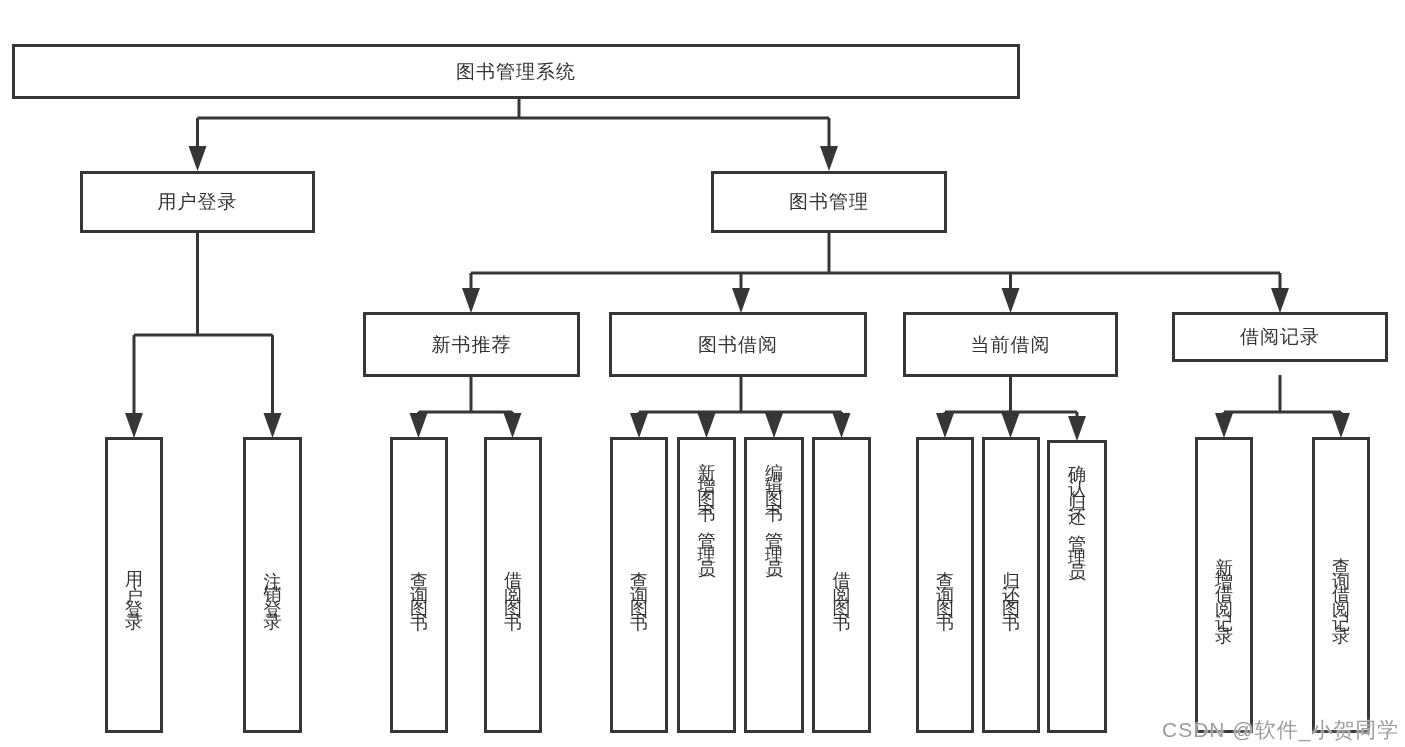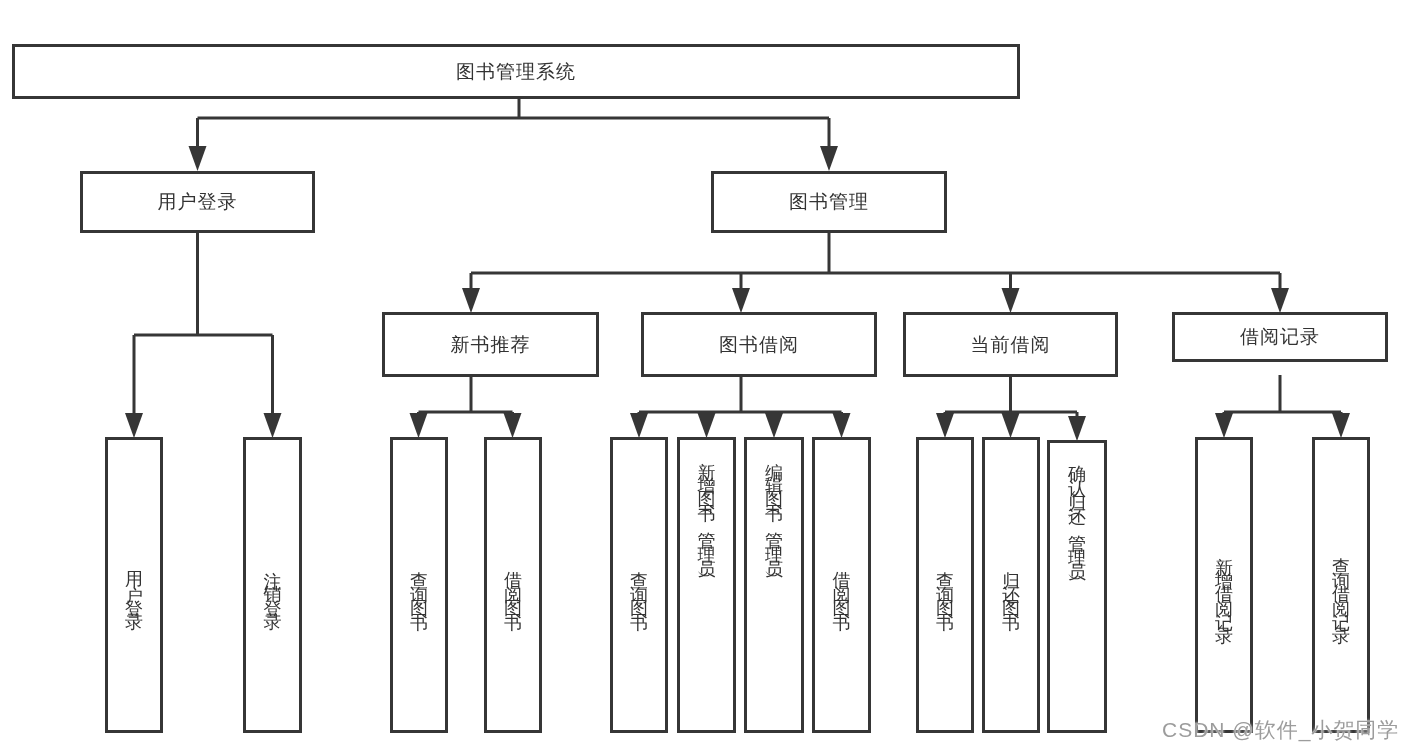--- a/index.html
+++ b/index.html
@@ -53,22 +53,22 @@
     color: var(--text);
     line-height: 1;
   }
   .leaf.topalign { align-items: flex-start; }
   .leaf.topalign .vtext { padding-top: 8px; }
 
   
   #root-box        { left: 12px;   top: 13px;  width: 1008px; height: 55px; margin-top: 31px; }
   #n-user-login    { left: 80px;   top: 171px; width: 235px;  height: 62px; }
   #n-book-mgmt     { left: 711px;  top: 171px; width: 236px;  height: 62px; }
-  #n-new-books     { left: 382px;  top: 312px; width: 217px;  height: 65px; }
-  #n-book-borrow   { left: 641px;  top: 312px; width: 236px;  height: 65px; }
+  #n-new-books     { left: 363px;  top: 312px; width: 217px;  height: 65px; }
+  #n-book-borrow   { left: 609px;  top: 312px; width: 258px;  height: 65px; }
   #n-current-bor   { left: 903px;  top: 312px; width: 215px;  height: 65px; text-align: center; }
   #n-borrow-rec    { left: 1172px; top: 312px; width: 216px;  height: 50px; }
 
   #l-a1 { left: 105px;  width: 58px; }
   #l-a2 { left: 243px;  width: 59px; }
   #l-b1 { left: 390px;  width: 58px; }
   #l-b2 { left: 484px;  width: 58px; }
   #l-c1 { left: 610px;  width: 58px; }
   #l-c2 { left: 677px;  width: 59px; }
   #l-c3 { left: 744px;  width: 60px; }

